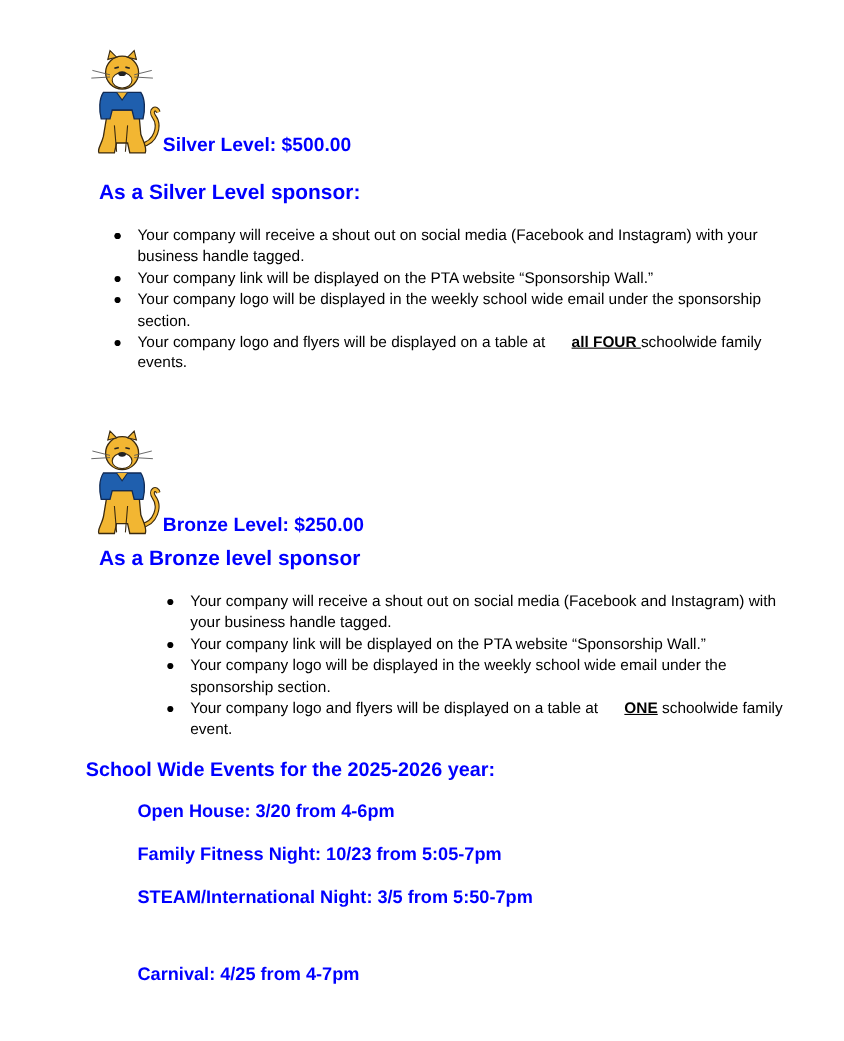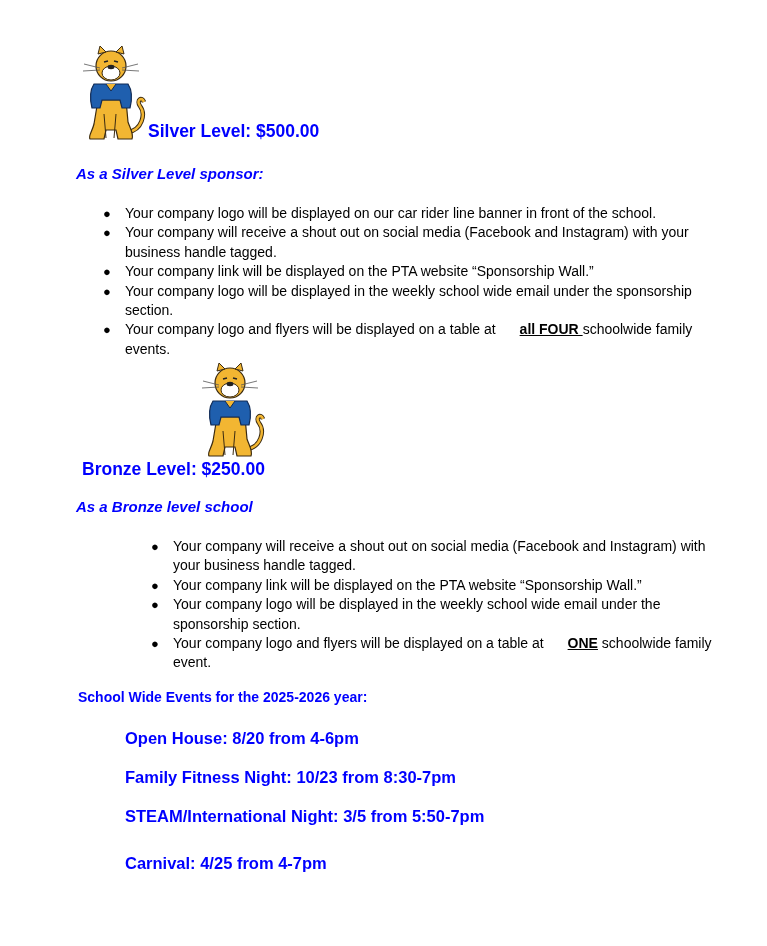--- a/index.html
+++ b/index.html
@@ -2,27 +2,27 @@
 <html><head>
 <meta charset="utf-8">
 <style>
   html, body { margin: 0; padding: 0; background: #ffffff; }
   body { width: 767px; height: 946px; position: relative; overflow: hidden;
          font-family: "Liberation Sans", sans-serif; color: #000; }
   .blue { color: #0000ff; font-weight: bold; }
   .level-row { position: absolute; left: 80px; display: flex; align-items: flex-end; }
   .mascot { width: 66px; height: 98px; display: block; }
   .level-title { font-size: 17.5px; margin-left: 2px; margin-bottom: 1px; line-height: 20px; }
-  .sponsor-heading { position: absolute; left: 76px; font-size: 15px; font-style: italic; }
+  .sponsor-heading { position: absolute; left: 90px; font-size: 19px; }
   ul.benefits { position: absolute; margin: 0; padding: 0; list-style: none;
                 font-size: 14px; line-height: 19.4px; }
   ul.benefits li { position: relative; padding-left: 0; }
   ul.benefits li .bullet { position: absolute; left: -22px; top: 0; font-size: 13px; }
   .emph { font-weight: bold; text-decoration: underline; margin-left: 20px; }
-  .events-heading { position: absolute; left: 78px; top: 689px; font-size: 14px; }
+  .events-heading { position: absolute; left: 78px; top: 689px; font-size: 18px; }
   .event { position: absolute; left: 125px; font-size: 16.5px; }
 </style>
 </head>
 <body>
 
 <div class="level-row" style="top:44px;justify-content:center;">
   <span class="mascot">
   <svg viewBox="0 0 66 98" xmlns="http://www.w3.org/2000/svg">
 
     <path d="M48 88 C62 86 66 70 60 62 C56 56 62 52 64 58" fill="none" stroke="#3a2a10" stroke-width="4.5"></path>
@@ -39,28 +39,28 @@
     <ellipse cx="31" cy="29" rx="9" ry="7" fill="#ffffff" stroke="#3a2a10" stroke-width="1"></ellipse>
     <ellipse cx="31" cy="23" rx="3.5" ry="2.2" fill="#222"></ellipse>
     <path d="M24 18 L28 17 M34 17 L38 18" stroke="#222" stroke-width="1.5"></path>
     <path d="M20 24 L4 20 M20 26 L3 27 M42 24 L58 20 M42 26 L59 27" stroke="#555" stroke-width="0.8"></path>
   </svg>
 </span>
   <span class="blue level-title">Silver Level: $500.00</span>
 </div>
 <div class="blue sponsor-heading" style="top:165px;">As a Silver Level sponsor:</div>
 <ul class="benefits" id="silver-list" style="left:125px; top:204px; width:590px;">
-    <li><span class="bullet">●</span><span>Your company logo will be displayed on our car rider line banner in front of the school.</span></li>
+    <li><span class="bullet">●</span></li>
     <li><span class="bullet">●</span><span>Your company will receive a shout out on social media (Facebook and Instagram) with your business handle tagged.</span></li>
     <li><span class="bullet">●</span><span>Your company link will be displayed on the PTA website “Sponsorship Wall.”</span></li>
     <li><span class="bullet">●</span><span>Your company logo will be displayed in the weekly school wide email under the sponsorship section.</span></li>
     <li><span class="bullet">●</span><span>Your company logo and flyers will be displayed on a table at </span><span class="emph">all FOUR </span><span>schoolwide family events.</span></li>
   </ul>
 
-<div class="level-row" style="top:361px;flex-direction:column;">
+<div class="level-row" style="top:390px;">
   <span class="mascot">
   <svg viewBox="0 0 66 98" xmlns="http://www.w3.org/2000/svg">
 
     <path d="M48 88 C62 86 66 70 60 62 C56 56 62 52 64 58" fill="none" stroke="#3a2a10" stroke-width="4.5"></path>
     <path d="M48 88 C62 86 66 70 60 62 C56 56 62 52 64 58" fill="none" stroke="#f2b632" stroke-width="2.5"></path>
 
     <path d="M18 56 L14 80 C12 88 8 92 10 95 L24 95 L26 86 L36 86 L38 95 L52 95 C54 90 50 84 48 78 L46 56 Z" fill="#f2b632" stroke="#3a2a10" stroke-width="1.2"></path>
     <path d="M24 70 L26 94 M36 70 L34 94" stroke="#3a2a10" stroke-width="1"></path>
 
     <path d="M14 40 L48 40 C52 46 52 56 50 64 L42 64 L40 56 L22 56 L20 64 L12 64 C10 56 10 46 14 40 Z" fill="#1f5fae" stroke="#102a55" stroke-width="1.2"></path>
@@ -69,25 +69,25 @@
     <ellipse cx="31" cy="22" rx="15" ry="15" fill="#f2b632" stroke="#3a2a10" stroke-width="1.2"></ellipse>
     <path d="M18 10 L20 2 L26 8 Z M44 10 L42 2 L36 8 Z" fill="#f2b632" stroke="#3a2a10" stroke-width="1"></path>
     <ellipse cx="31" cy="29" rx="9" ry="7" fill="#ffffff" stroke="#3a2a10" stroke-width="1"></ellipse>
     <ellipse cx="31" cy="23" rx="3.5" ry="2.2" fill="#222"></ellipse>
     <path d="M24 18 L28 17 M34 17 L38 18" stroke="#222" stroke-width="1.5"></path>
     <path d="M20 24 L4 20 M20 26 L3 27 M42 24 L58 20 M42 26 L59 27" stroke="#555" stroke-width="0.8"></path>
   </svg>
 </span>
   <span class="blue level-title">Bronze Level: $250.00</span>
 </div>
-<div class="blue sponsor-heading" style="top:498px;">As a Bronze level school</div>
+<div class="blue sponsor-heading" style="top:498px;">As a Bronze level sponsor</div>
 <ul class="benefits" id="bronze-list" style="left:173px; top:537px; width:545px;">
     <li><span class="bullet">●</span><span>Your company will receive a shout out on social media (Facebook and Instagram) with your business handle tagged.</span></li>
     <li><span class="bullet">●</span><span>Your company link will be displayed on the PTA website “Sponsorship Wall.”</span></li>
     <li><span class="bullet">●</span><span>Your company logo will be displayed in the weekly school wide email under the sponsorship section.</span></li>
     <li><span class="bullet">●</span><span>Your company logo and flyers will be displayed on a table at </span><span class="emph">ONE</span><span> schoolwide family event.</span></li>
   </ul>
 
 <div class="blue events-heading">School Wide Events for the 2025-2026 year:</div>
-<div class="blue event" style="top:729px;">Open House: 8/20 from 4-6pm</div>
-<div class="blue event" style="top:768px;">Family Fitness Night: 10/23 from 8:30-7pm</div>
+<div class="blue event" style="top:729px;">Open House: 3/20 from 4-6pm</div>
+<div class="blue event" style="top:768px;">Family Fitness Night: 10/23 from 5:05-7pm</div>
 <div class="blue event" style="top:807px;">STEAM/International Night: 3/5 from 5:50-7pm</div>
-<div class="blue event" style="top:854px;">Carnival: 4/25 from 4-7pm</div>
+<div class="blue event" style="top:877px;">Carnival: 4/25 from 4-7pm</div>
 
 </body></html>

